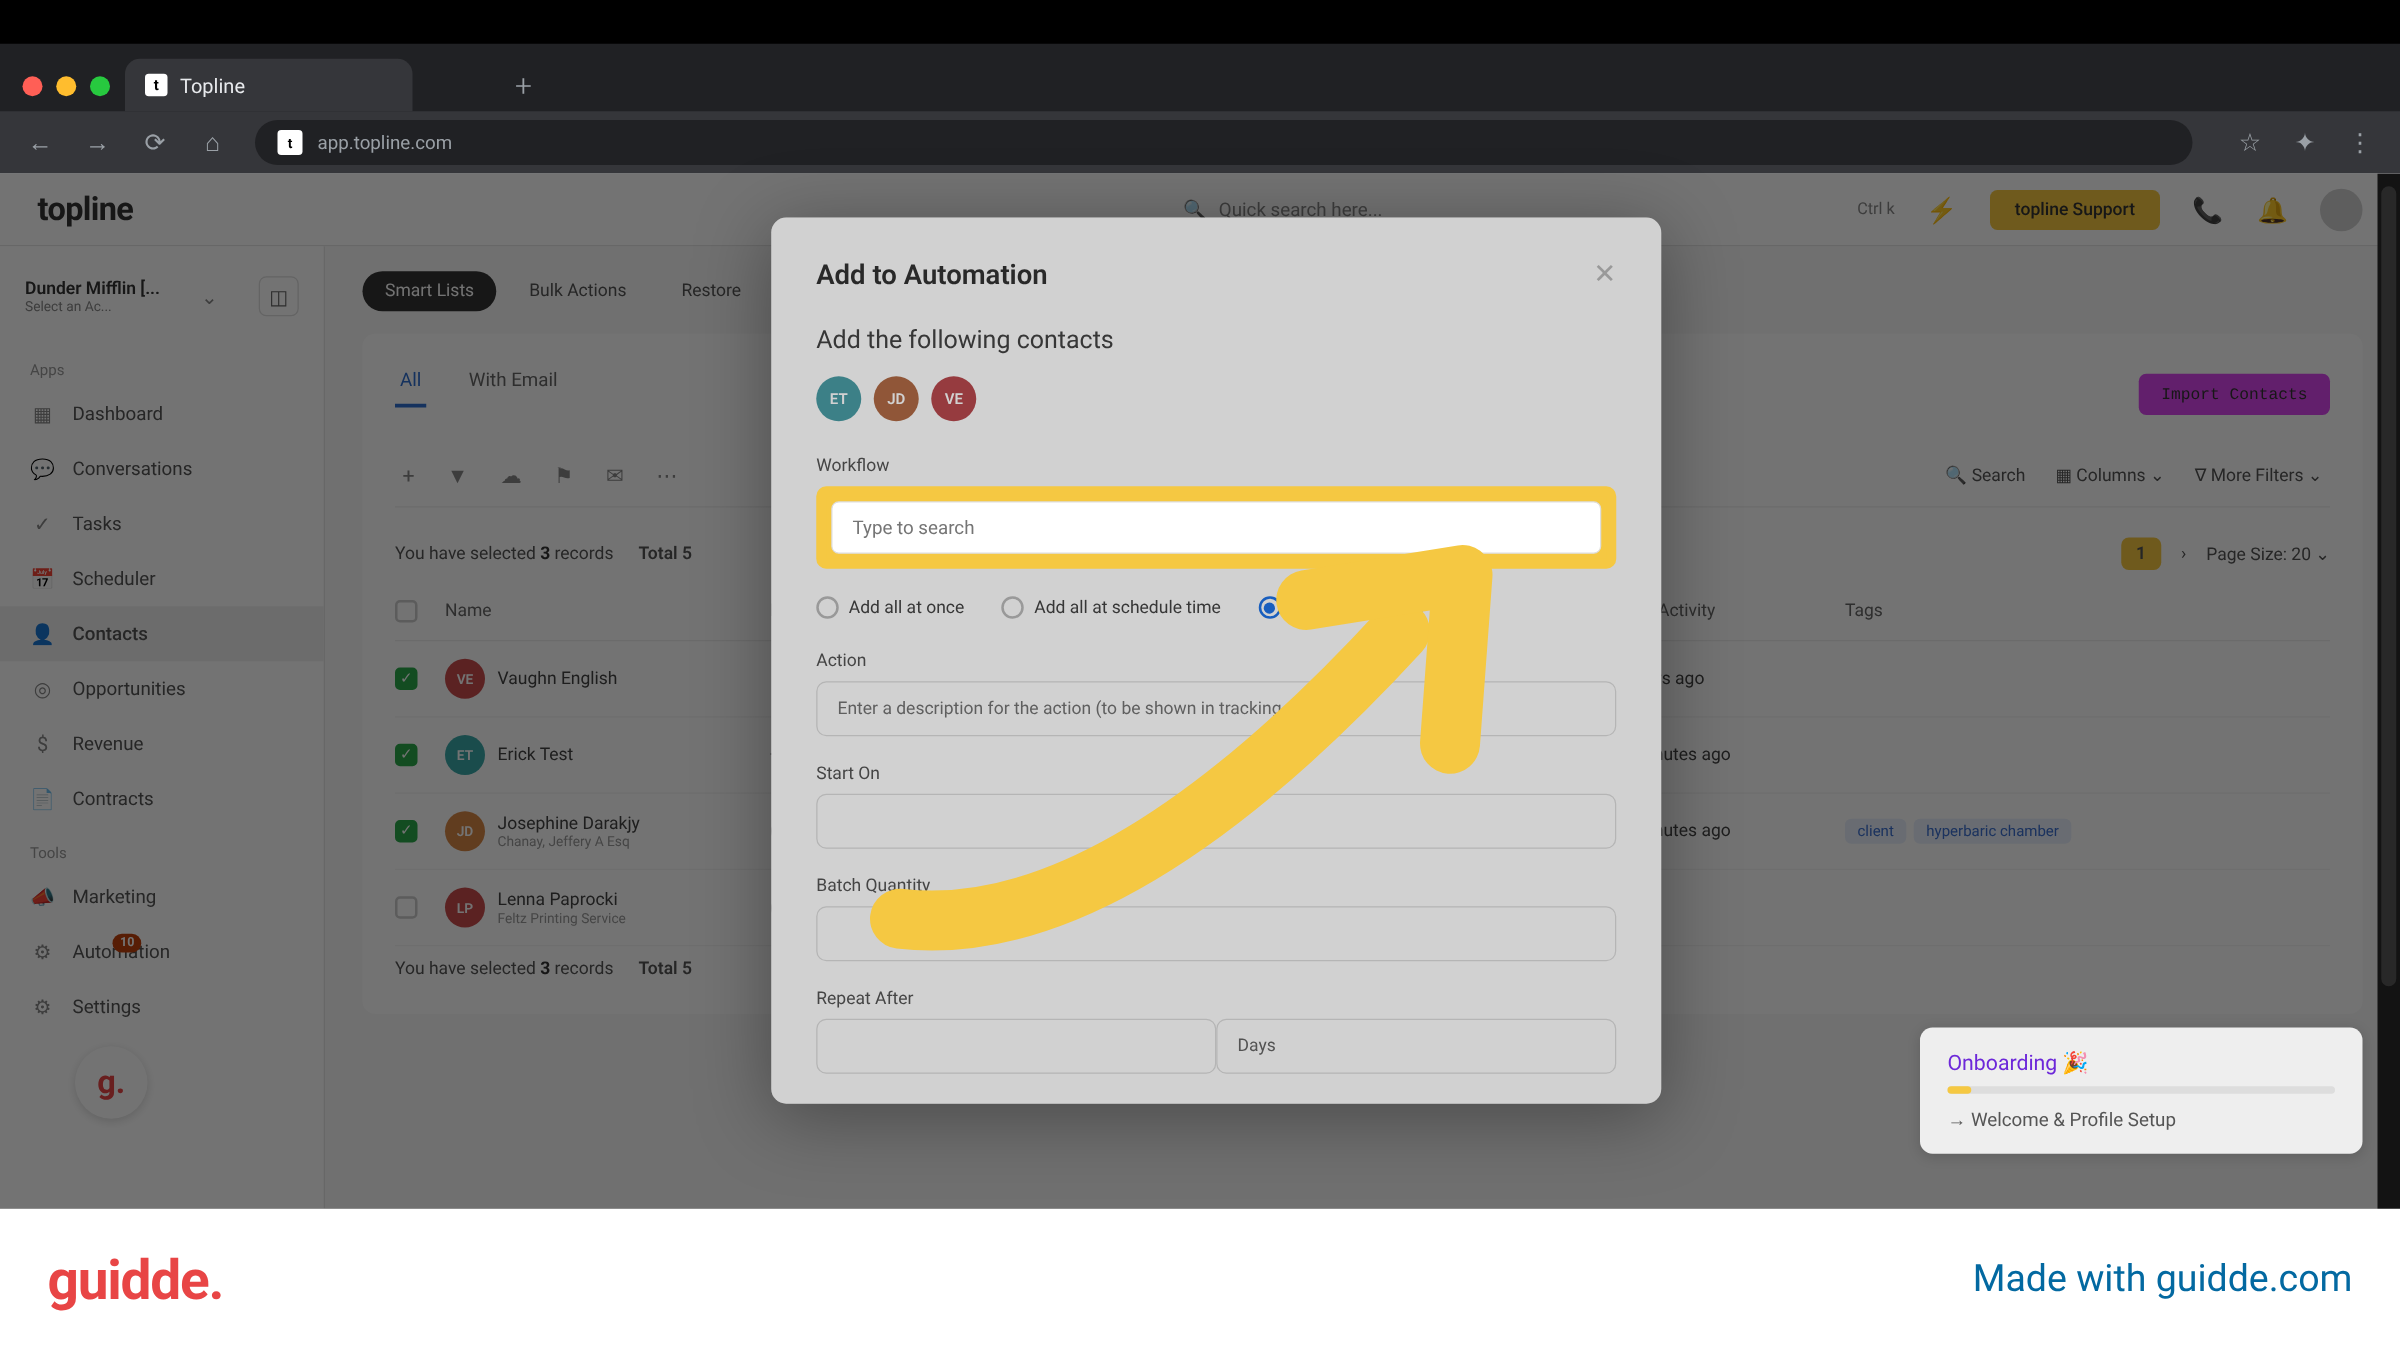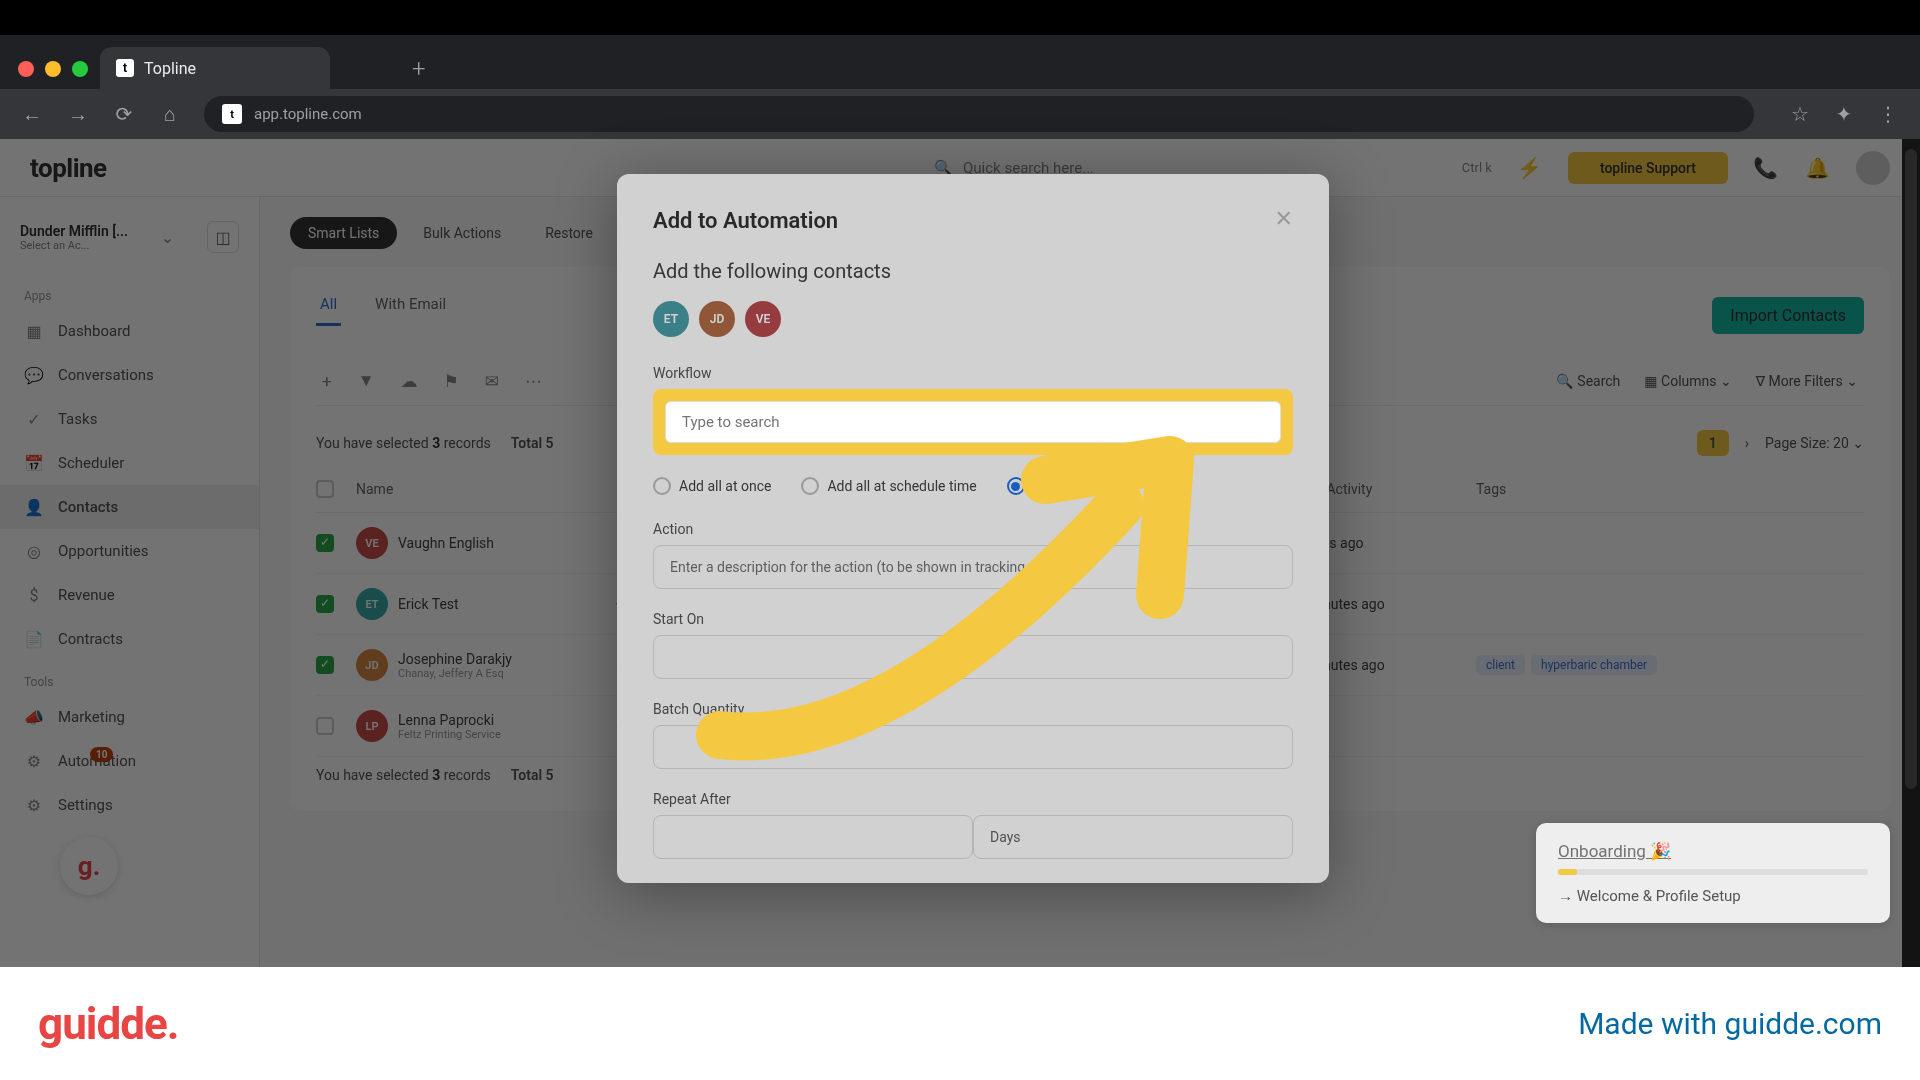--- a/index.html
+++ b/index.html
@@ -28,21 +28,21 @@
 .viewport { position: absolute; top: 139px; left: 0; right: 0; bottom: 113px; background: #f5f5f5; }
 
 
 .dim-overlay { position: absolute; inset: 0; background: rgba(0,0,0,0.55); pointer-events: none; z-index: 5; }
 
 
 .topline-header { position: absolute; top: 0; left: 0; right: 0; height: 58px; background: #fff; display: flex; align-items: center; padding: 0 30px; border-bottom: 1px solid #e5e5e5; }
 .logo { font-size: 26px; font-weight: 700; color: #333; letter-spacing: -0.5px; }
 .header-search { margin-left: auto; margin-right: auto; display: flex; align-items: center; gap: 10px; color: #888; font-size: 15px; padding-left: 460px; }
 .header-actions { display: flex; align-items: center; gap: 24px; }
-.header-btn-support { background: #f5c842; color: #333; padding: 8px 32px; border-radius: 6px; font-size: 14px; font-weight: 500; }
+.header-btn-support { background: #f5c842; color: #333; padding: 8px 20px; border-radius: 6px; font-size: 14px; font-weight: 500; }
 .header-icon { color: #666; font-size: 20px; width: 28px; height: 28px; display: flex; align-items: center; justify-content: center; }
 .header-avatar { width: 34px; height: 34px; border-radius: 50%; background: #d0d0d0; }
 
 
 .sidebar { position: absolute; top: 58px; left: 0; bottom: 0; width: 260px; background: #fff; border-right: 1px solid #e5e5e5; padding: 14px 0; }
 .org-selector { display: flex; align-items: center; justify-content: space-between; padding: 10px 20px; margin-bottom: 12px; }
 .org-name { font-size: 14px; font-weight: 600; color: #333; }
 .org-sub { font-size: 11px; color: #888; }
 .sidebar-collapse { width: 32px; height: 32px; border: 1px solid #ddd; border-radius: 6px; display: flex; align-items: center; justify-content: center; color: #666; }
 .sidebar-section-label { font-size: 12px; color: #999; padding: 14px 24px 6px; text-transform: none; }
@@ -56,21 +56,21 @@
 
 
 .main { position: absolute; top: 58px; left: 260px; right: 0; bottom: 0; background: #f9f9f9; padding: 20px 30px; overflow: hidden; }
 .main-tabs { display: flex; align-items: center; gap: 8px; margin-bottom: 18px; }
 .main-tab { padding: 8px 18px; border-radius: 18px; font-size: 14px; color: #555; }
 .main-tab.active { background: #333; color: #fff; }
 .content-card { background: #fff; border-radius: 10px; padding: 18px 26px; }
 .filter-tabs { display: flex; gap: 30px; border-bottom: 1px solid #eee; margin-bottom: 20px; }
 .filter-tab { padding: 10px 4px; font-size: 15px; color: #666; border-bottom: 3px solid transparent; }
 .filter-tab.active { color: #2f6fd0; border-bottom-color: #2f6fd0; }
-.import-btn { margin-left: auto; background: #14b8a6; padding: 9px 18px; border-radius: 6px; font-size: 16px; color: #333; }
+.import-btn { margin-left: auto; background: #d946ef; padding: 9px 18px; border-radius: 6px; font-size: 13px; color: #333; font-family: Liberation Mono, monospace; }
 .filter-tabs-row { display: flex; align-items: center; margin-bottom: 10px; }
 .toolbar { display: flex; align-items: center; gap: 26px; padding: 14px 6px; border-bottom: 1px solid #eee; margin-bottom: 14px; }
 .toolbar-icon { color: #888; font-size: 17px; }
 .toolbar-right { margin-left: auto; display: flex; align-items: center; gap: 24px; font-size: 14px; color: #555; }
 .selection-row { display: flex; align-items: center; gap: 20px; padding: 10px 0; font-size: 14px; color: #555; }
 .bold-n { font-weight: 700; color: #333; }
 .paging { margin-left: auto; display: flex; align-items: center; gap: 16px; }
 .page-badge { background: #f5c842; padding: 5px 12px; border-radius: 6px; font-weight: 600; }
 
 
@@ -114,21 +114,21 @@
 
 .text-input { width: 100%; height: 44px; border: 1px solid #ddd; border-radius: 8px; padding: 0 16px; font-size: 14px; color: #666; margin-bottom: 22px; background: #fff; position: relative; z-index: 9; }
 .repeat-row { display: flex; position: relative; z-index: 9; }
 .repeat-row .text-input { flex: 1; margin-bottom: 0; }
 
 
 .arrow-annot { position: absolute; top: 425px; left: 690px; width: 540px; height: 350px; z-index: 25; pointer-events: none; }
 
 
 .onboarding-toast { position: absolute; bottom: 44px; right: 30px; width: 354px; background: #eee; border-radius: 10px; padding: 18px 22px; z-index: 8; box-shadow: 0 2px 10px rgba(0,0,0,0.15); }
-.toast-title { font-size: 17px; color: #737373; margin-bottom: 8px; text-decoration: underline; }
+.toast-title { font-size: 17px; color: #6d28d9; margin-bottom: 8px; }
 .toast-bar { width: 100%; height: 6px; background: #ddd; border-radius: 3px; margin-bottom: 12px; position: relative; }
 .toast-bar-fill { position: absolute; left: 0; top: 0; bottom: 0; width: 6%; background: #f5c842; border-radius: 3px; }
 .toast-step { font-size: 15px; color: #555; }
 
 
 .guidde-bar { position: absolute; bottom: 0; left: 0; right: 0; height: 113px; background: #fff; display: flex; align-items: center; justify-content: space-between; padding: 0 38px; }
 .guidde-logo { font-size: 44px; font-weight: 700; color: #e84545; letter-spacing: -1px; }
 .guidde-made { font-size: 30px; color: #0369a1; }
 
 

